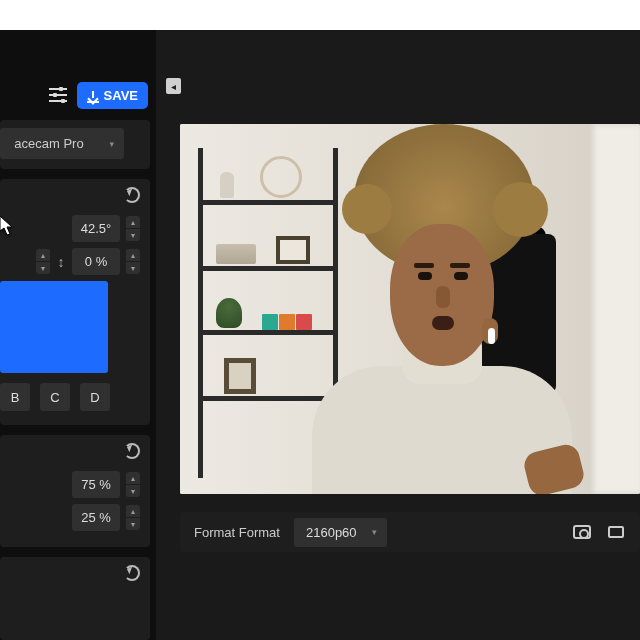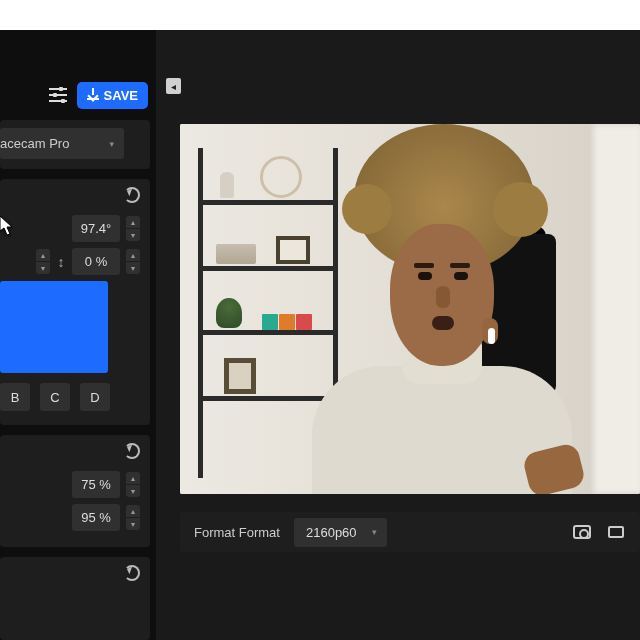--- a/index.html
+++ b/index.html
@@ -9,27 +9,27 @@
   .app { position: absolute; top: 30px; left: 0; right: 0; bottom: 0; background: #1a1a1a; display: flex; }
   .collapse-tab { position: absolute; top: 48px; left: 166px; width: 15px; height: 16px; background: #d0d0d0; border-radius: 2px; display: flex; align-items: center; justify-content: center; font-size: 10px; color: #222; z-index: 5; }
   .sidebar { width: 158px; background: #0e0e0e; padding-top: 50px; display: flex; flex-direction: column; gap: 10px; }
   .toolbar { display: flex; justify-content: flex-end; align-items: center; gap: 10px; padding: 0 8px; height: 30px; }
   .sliders-icon { width: 18px; height: 14px; display: flex; flex-direction: column; justify-content: space-between; }
   .sliders-icon div { height: 2px; background: #ddd; position: relative; }
   .sliders-icon div::after { content: ''; position: absolute; width: 4px; height: 4px; background: #ddd; top: -1px; border-radius: 1px; }
   .sliders-icon div:nth-child(1)::after { left: 10px; }
   .sliders-icon div:nth-child(2)::after { left: 4px; }
   .sliders-icon div:nth-child(3)::after { left: 12px; }
-  .save-btn { background: #1e6cff; color: #fff; border: none; border-radius: 5px; padding: 6px 10px; font-size: 13px; font-weight: 700; display: flex; align-items: flex-start; gap: 5px; cursor: pointer; }
+  .save-btn { background: #1e6cff; color: #fff; border: none; border-radius: 5px; padding: 6px 10px; font-size: 13px; font-weight: 700; display: flex; align-items: flex-end; gap: 5px; cursor: pointer; }
   .dl-icon { width: 12px; height: 12px; position: relative; }
   .dl-icon::before { content: ''; position: absolute; left: 5px; top: 0; width: 2px; height: 7px; background: #fff; }
   .dl-icon::after { content: ''; position: absolute; left: 2px; top: 4px; width: 6px; height: 6px; border-right: 2px solid #fff; border-bottom: 2px solid #fff; transform: rotate(45deg); }
   .dl-base { position: absolute; left: 0; bottom: 0; width: 12px; height: 2px; background: #fff; }
   .panel { background: #1e1e1e; border-radius: 4px; margin: 0 6px 0 0; padding: 8px 10px 10px 0; position: relative; }
-  .dropdown { background: #303030; color: #ccc; font-size: 13px; padding: 8px 26px 8px 0; border-radius: 3px; position: relative; width: 124px; text-align: left; overflow: hidden; white-space: nowrap; }
+  .dropdown { background: #303030; color: #ccc; font-size: 13px; padding: 8px 26px 8px 0; border-radius: 3px; position: relative; width: 124px; text-align: center; overflow: hidden; white-space: nowrap; }
   .dropdown .chev { position: absolute; right: 10px; top: 50%; transform: translateY(-50%); font-size: 9px; color: #888; }
   .reset-row { display: flex; justify-content: flex-end; padding: 0 0 6px 0; }
   .reset-icon { width: 16px; height: 16px; border: 2px solid #bbb; border-radius: 50%; border-left-color: transparent; position: relative; }
   .reset-icon::after { content: ''; position: absolute; left: -3px; top: -2px; border: 4px solid transparent; border-right-color: #bbb; transform: rotate(20deg); }
   .valrow { display: flex; justify-content: flex-end; align-items: center; gap: 6px; margin: 6px 0; }
   .valbox { background: #303030; color: #ddd; font-size: 13px; padding: 6px 8px; border-radius: 3px; min-width: 48px; text-align: center; }
   .spinner { display: flex; flex-direction: column; gap: 0; }
   .spinner .up, .spinner .down { width: 14px; height: 12px; display: flex; align-items: center; justify-content: center; font-size: 8px; color: #999; background: #303030; cursor: pointer; }
   .spinner .up { border-radius: 3px 3px 0 0; }
   .spinner .down { border-radius: 0 0 3px 3px; margin-top: 1px; }
@@ -122,21 +122,21 @@
         <span>acecam Pro</span>
         <span class="chev">▾</span>
       </div>
     </div>
 
     <div class="panel">
       <div class="reset-row">
         <div class="reset-icon"></div>
       </div>
       <div class="valrow">
-        <div class="valbox">97.4°</div>
+        <div class="valbox">42.5°</div>
         <div class="spinner">
             <div class="up">▴</div>
             <div class="down">▾</div>
           </div>
       </div>
       <div class="valrow">
         <div class="spinner">
             <div class="up">▴</div>
             <div class="down">▾</div>
           </div>
@@ -160,21 +160,21 @@
         <div class="reset-icon"></div>
       </div>
       <div class="valrow">
         <div class="valbox">75 %</div>
         <div class="spinner">
             <div class="up">▴</div>
             <div class="down">▾</div>
           </div>
       </div>
       <div class="valrow">
-        <div class="valbox">95 %</div>
+        <div class="valbox">25 %</div>
         <div class="spinner">
             <div class="up">▴</div>
             <div class="down">▾</div>
           </div>
       </div>
     </div>
 
     <div class="panel" style="flex:1">
       <div class="reset-row">
         <div class="reset-icon"></div>

